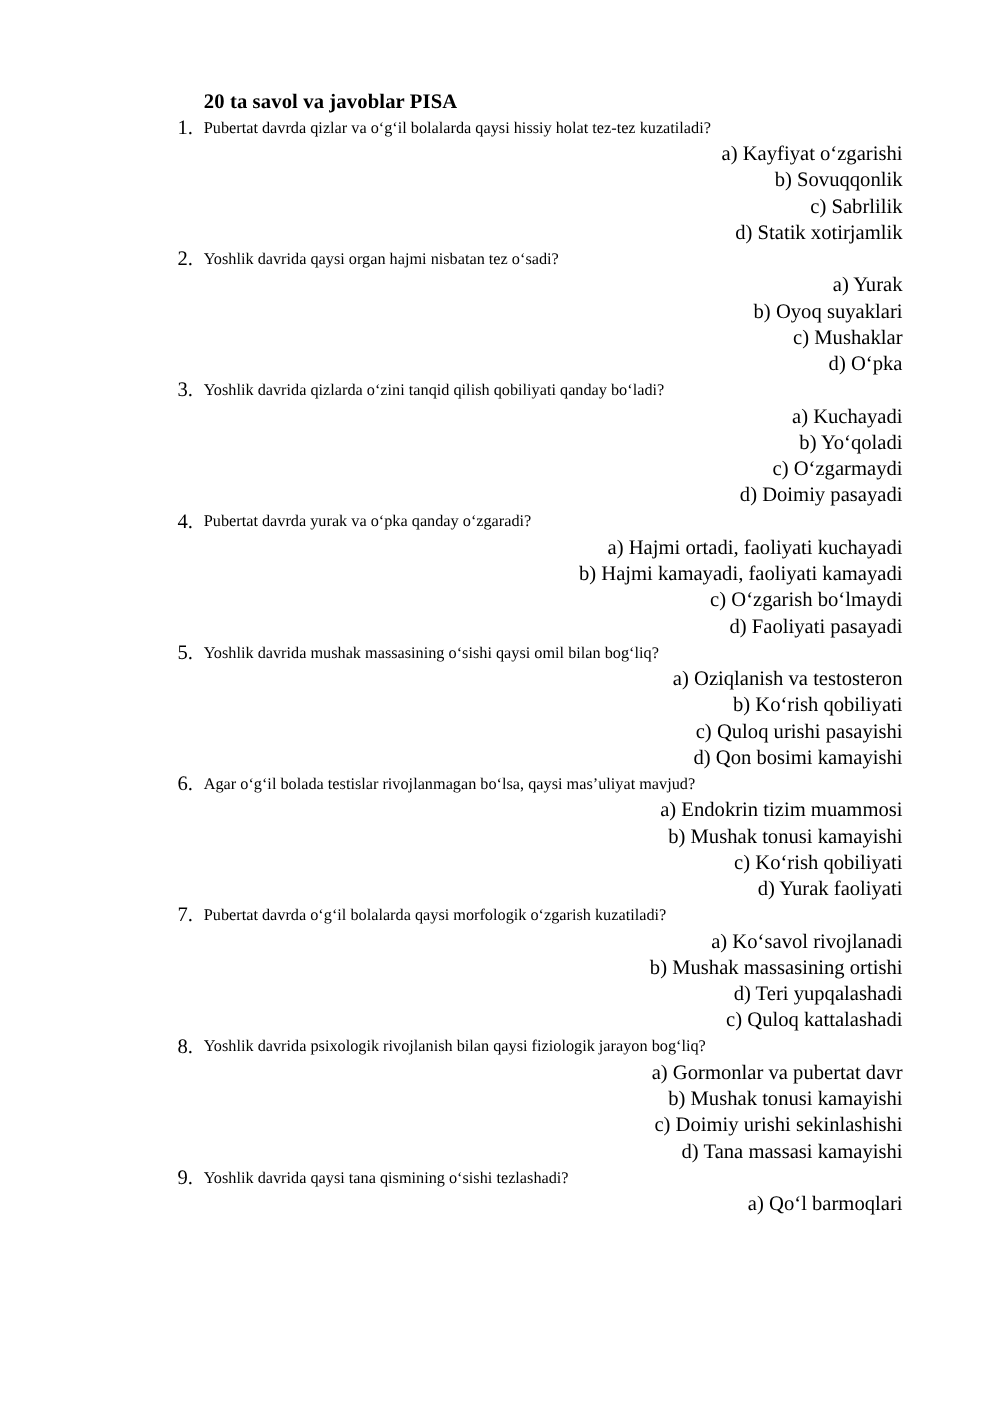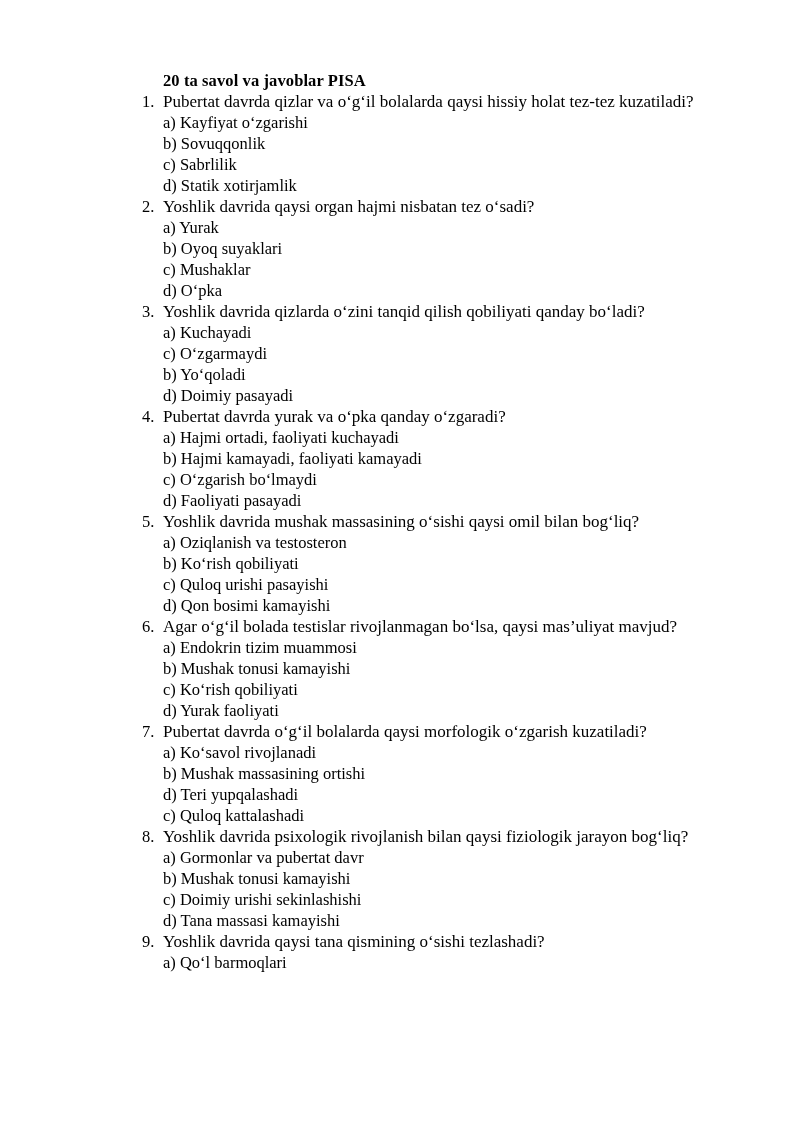--- a/index.html
+++ b/index.html
@@ -48,28 +48,29 @@
     position: absolute;
     left: 0;
     top: 0;
     width: 18px;
     text-align: left;
     font-size: 16.5px;
     line-height: 21px;
   }
   .q-text {
     display: block;
-    font-size: 17px;
+    font-size: 13px;
     line-height: 21px;
     text-indent: 0;
   }
   .opt-list {
     list-style: none;
     margin: 0;
     padding: 0;
+    text-align: right;
   }
   .opt-item {
     font-size: 16.5px;
     line-height: 21px;
     white-space: nowrap;
   }
 </style>
 </head>
 <body>
 
@@ -95,22 +96,22 @@
             <li class="opt-item">b) Oyoq suyaklari</li>
             <li class="opt-item">c) Mushaklar</li>
             <li class="opt-item">d) O‘pka</li>
           </ul>
         </li>
         <li class="q-item">
           <span class="q-num">3.</span>
           <span class="q-text">Yoshlik davrida qizlarda o‘zini tanqid qilish qobiliyati qanday bo‘ladi?</span>
           <ul class="opt-list">
             <li class="opt-item">a) Kuchayadi</li>
+            <li class="opt-item">b) Yo‘qoladi</li>
             <li class="opt-item">c) O‘zgarmaydi</li>
-            <li class="opt-item">b) Yo‘qoladi</li>
             <li class="opt-item">d) Doimiy pasayadi</li>
           </ul>
         </li>
         <li class="q-item">
           <span class="q-num">4.</span>
           <span class="q-text">Pubertat davrda yurak va o‘pka qanday o‘zgaradi?</span>
           <ul class="opt-list">
             <li class="opt-item">a) Hajmi ortadi, faoliyati kuchayadi</li>
             <li class="opt-item">b) Hajmi kamayadi, faoliyati kamayadi</li>
             <li class="opt-item">c) O‘zgarish bo‘lmaydi</li>

